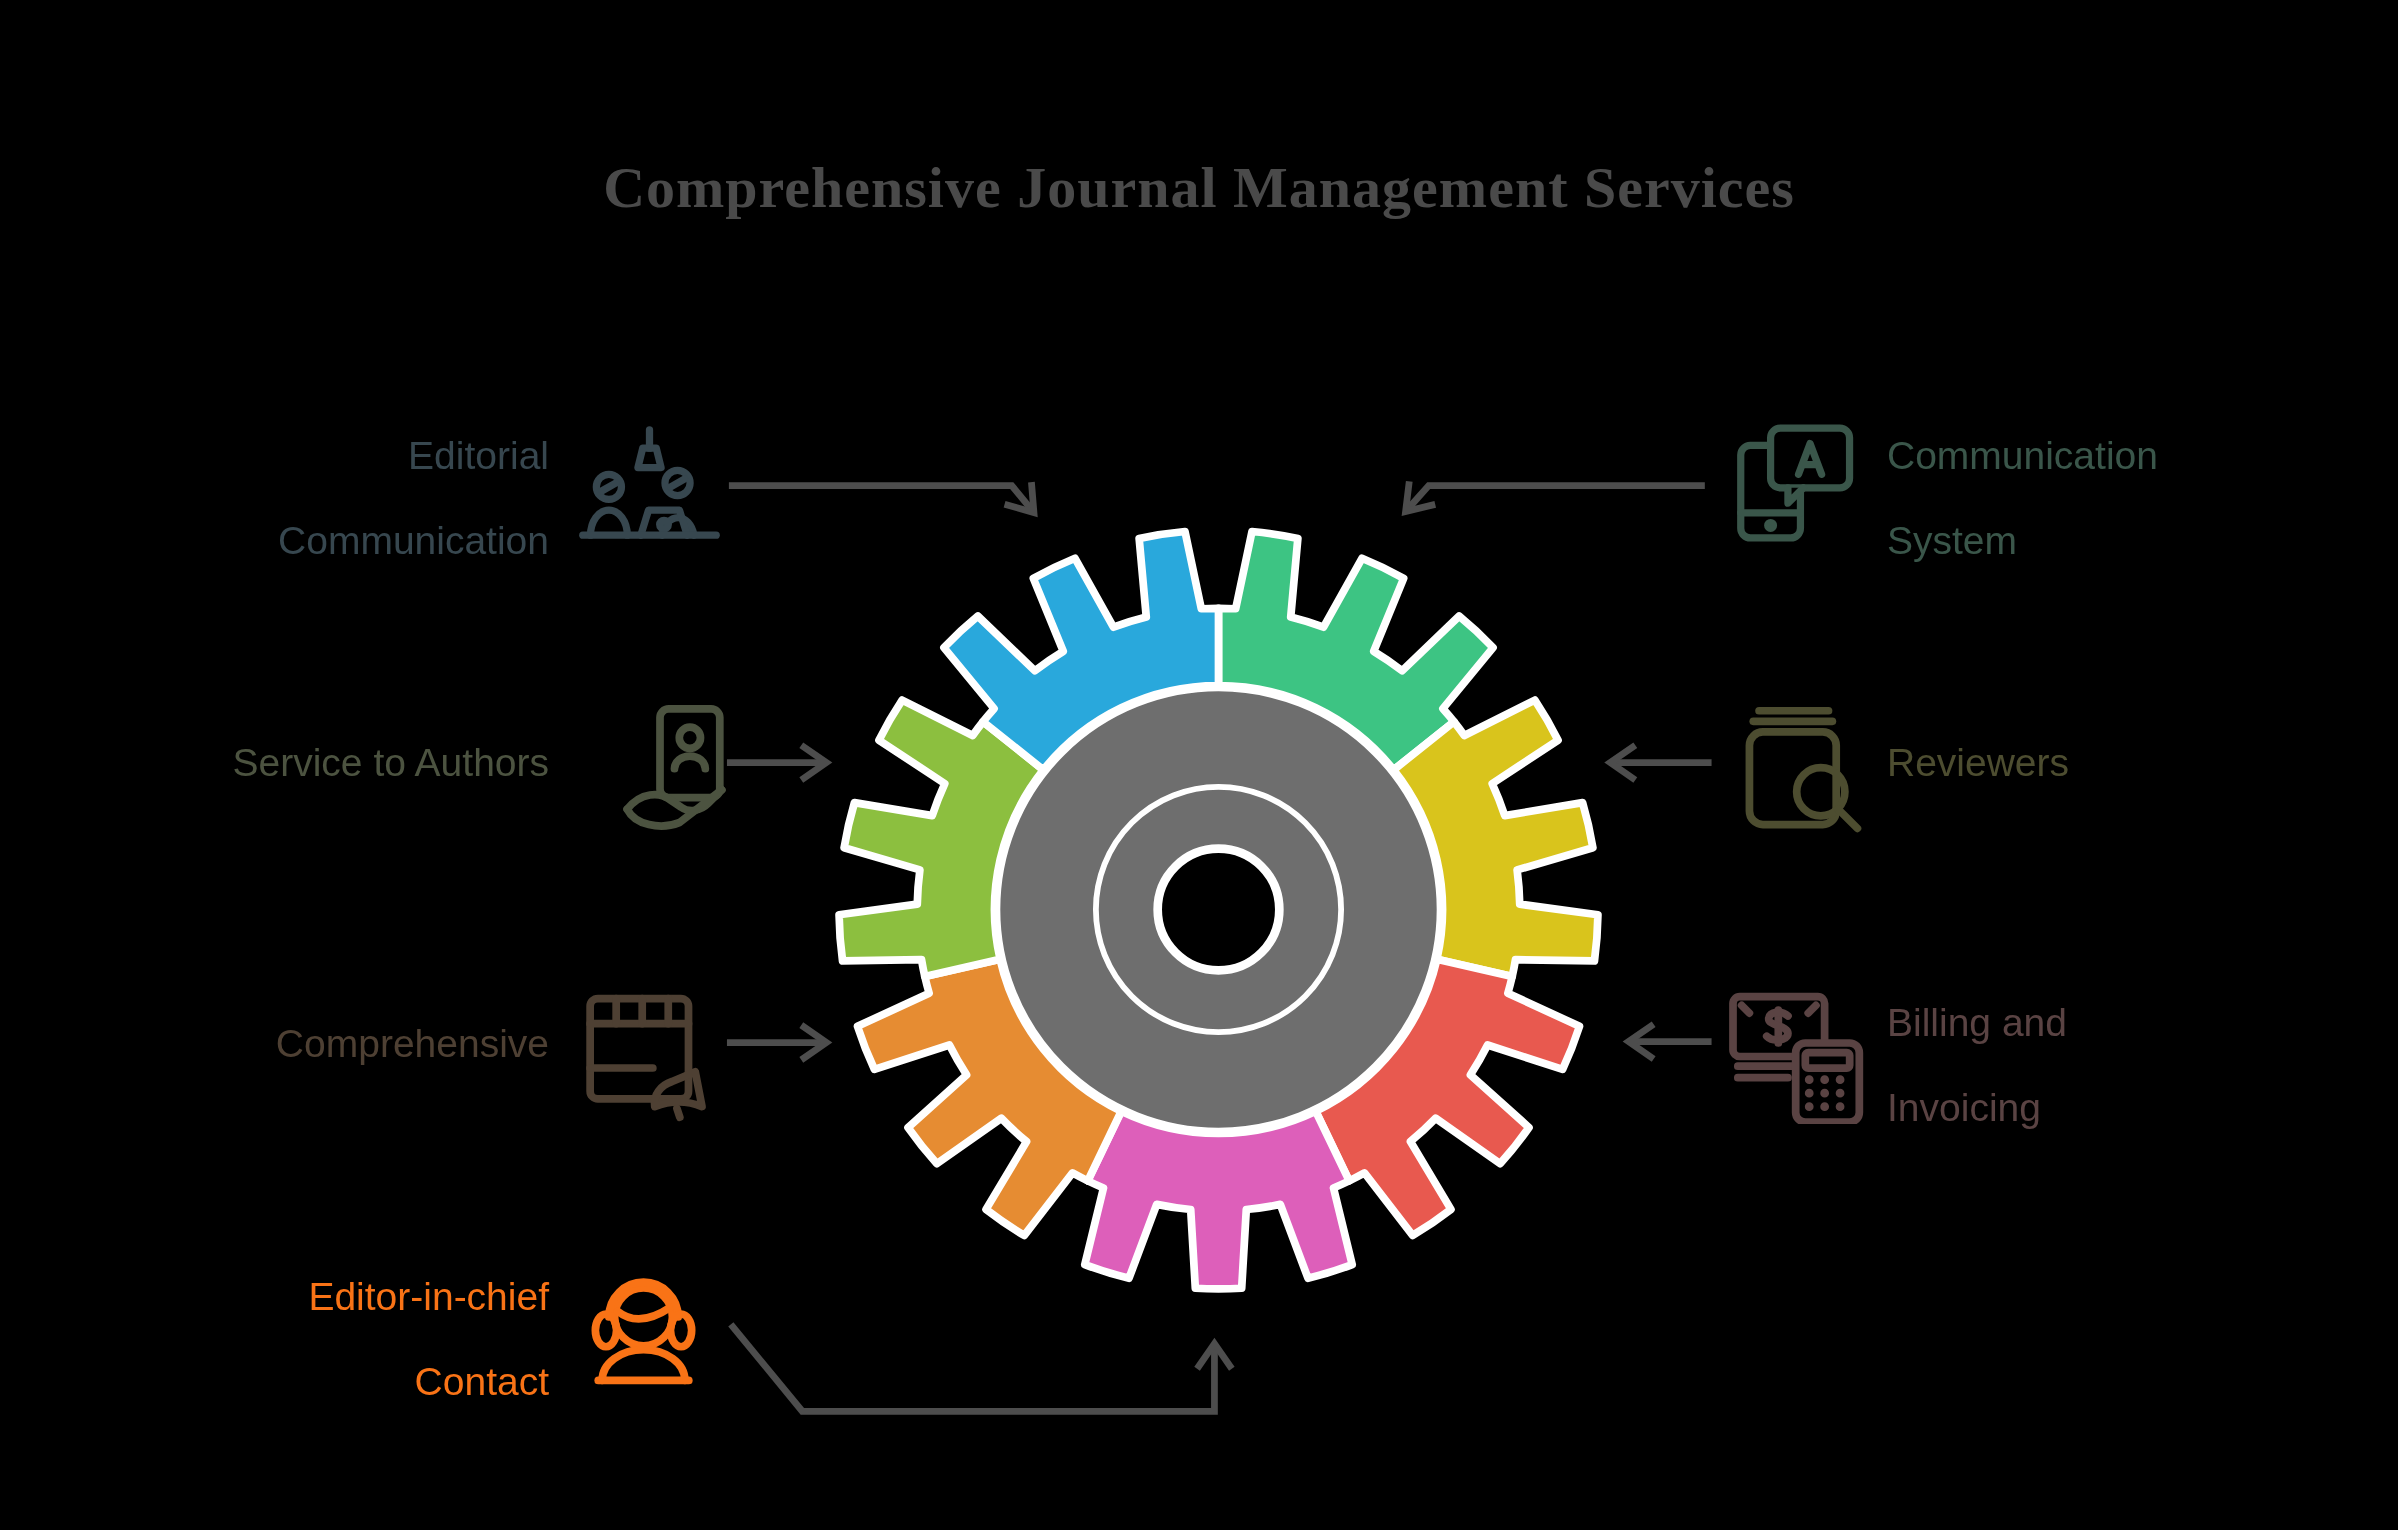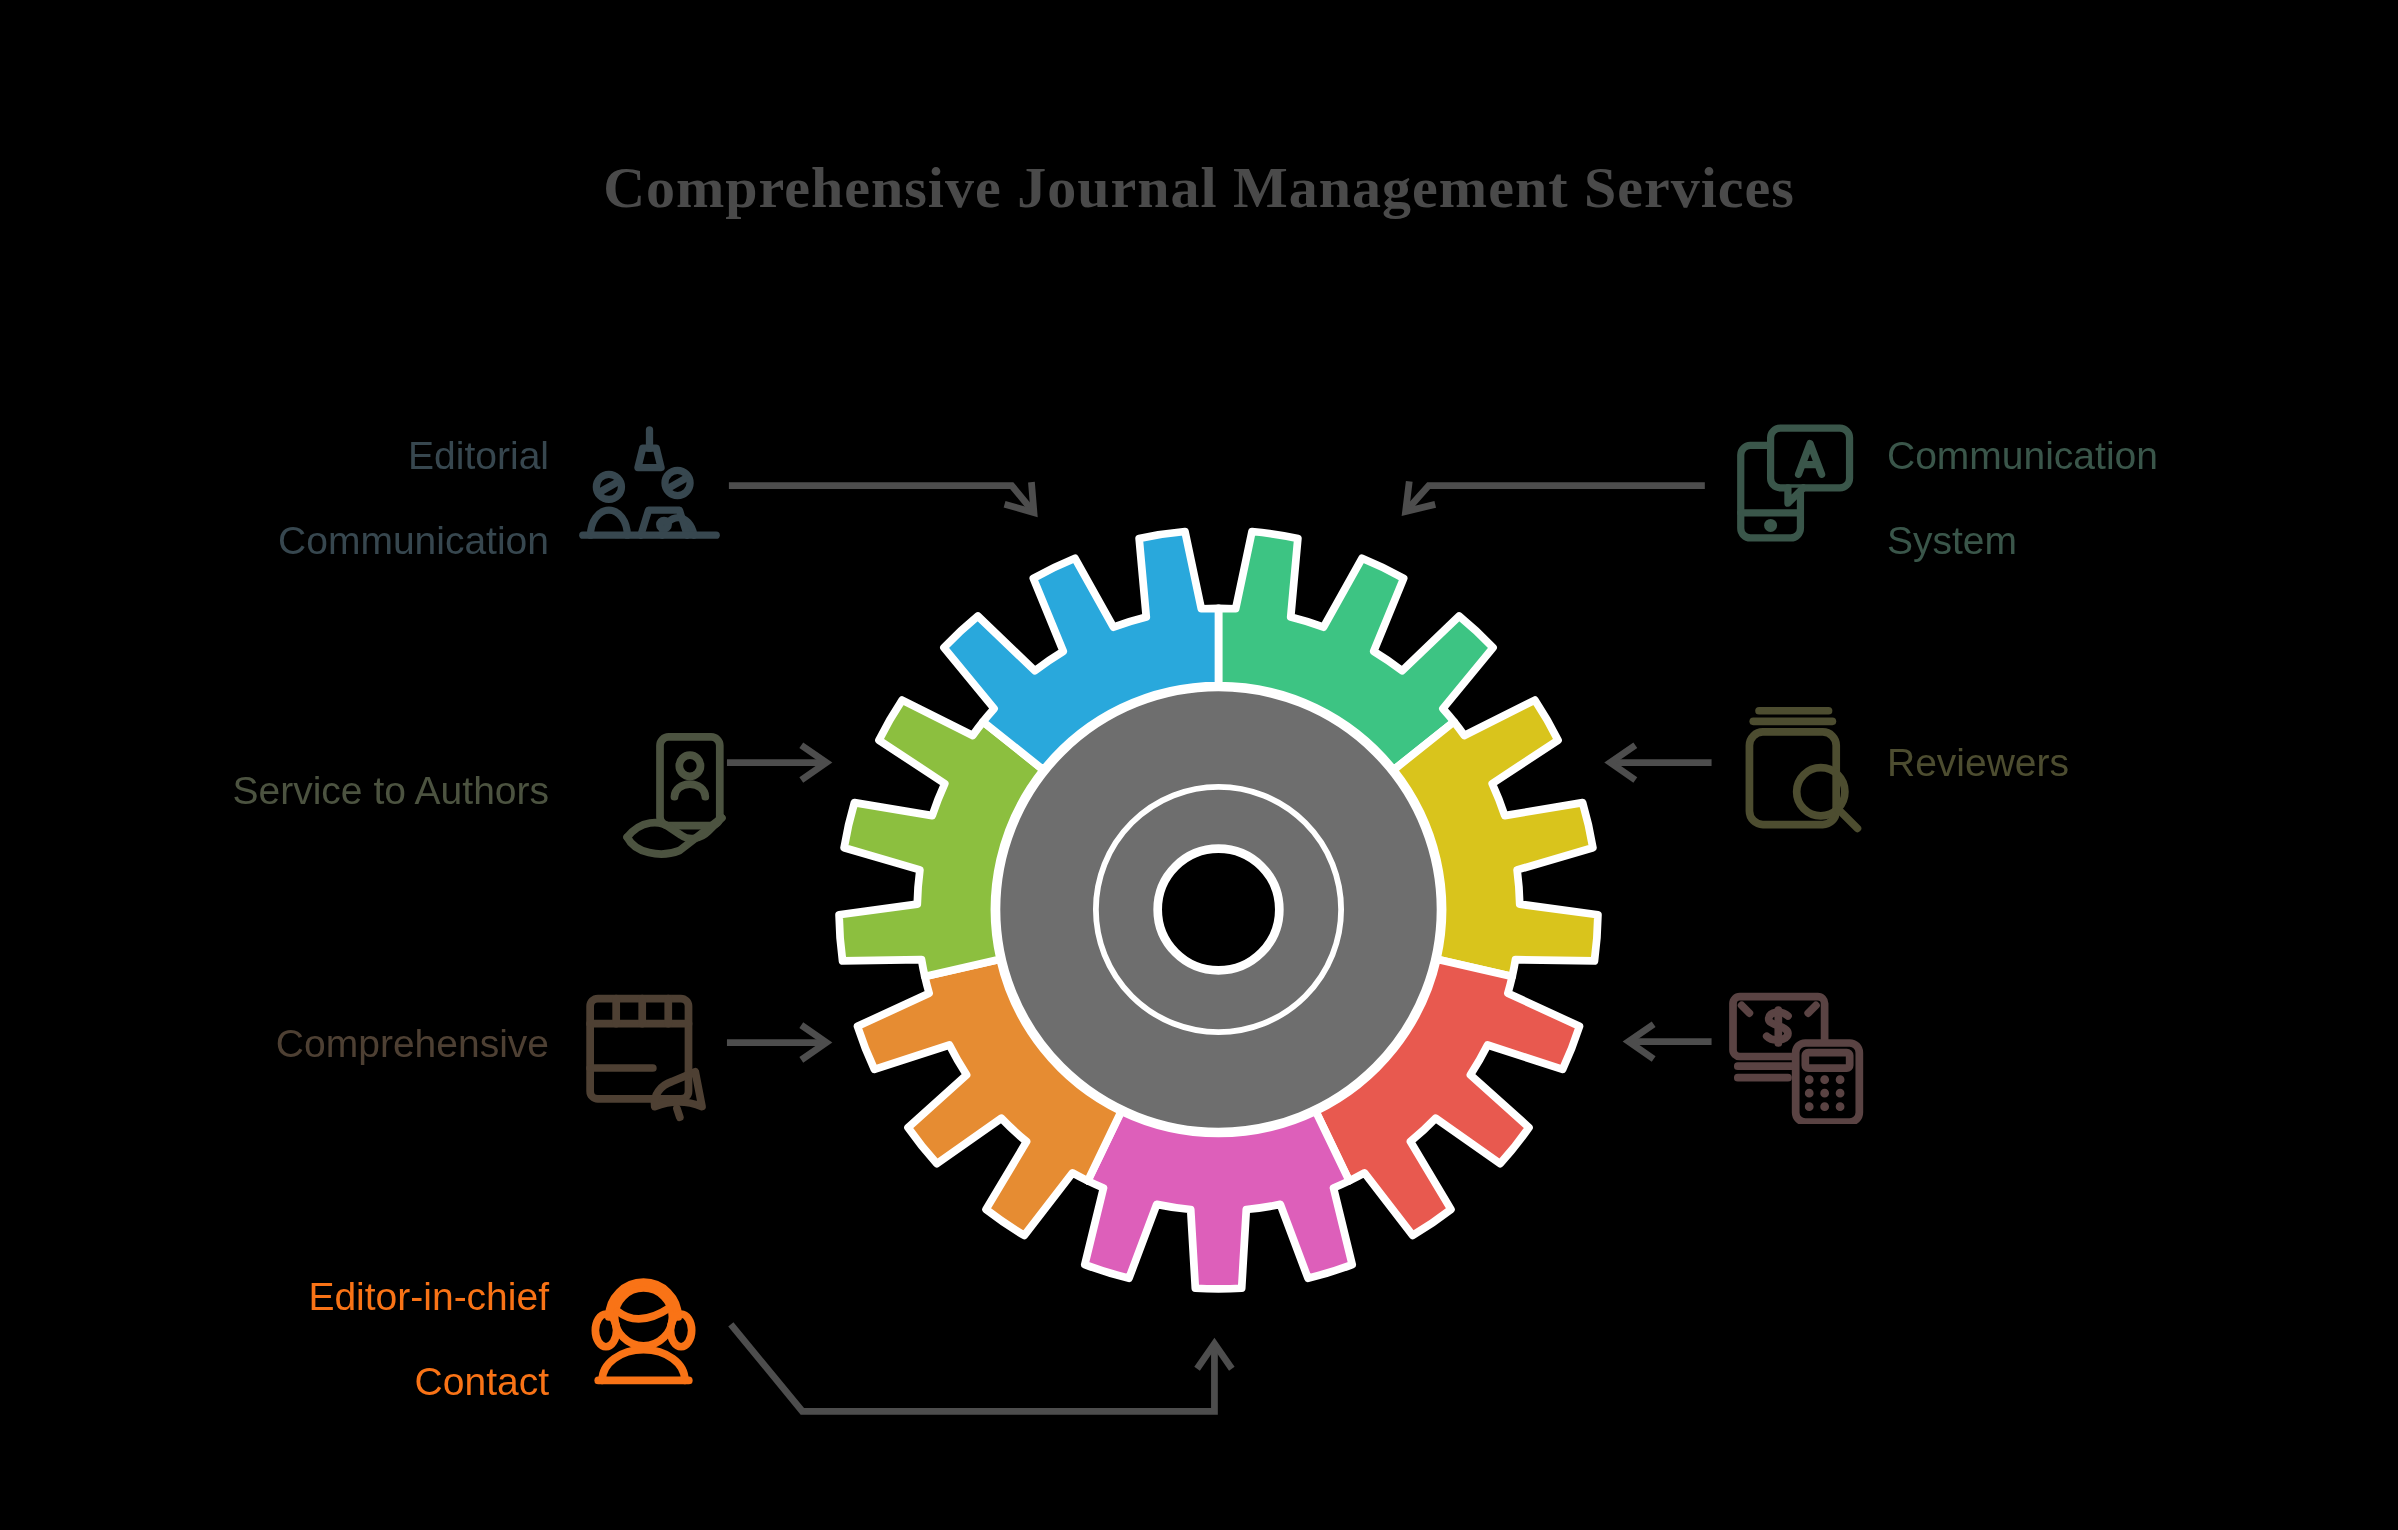--- a/index.html
+++ b/index.html
@@ -65,21 +65,21 @@
       <path d="M14,114 a19,26 0 0 1 38,0"></path>
       <circle cx="104" cy="60" r="13"></circle>
         <path d="M97,64 L111,56"></path>
       <path d="M88,114 a17,24 0 0 1 33,0"></path>
       <path d="M66,114 L74,88 H106 L114,114"></path>
         <circle cx="90" cy="103" r="4.5"></circle>
       <path d="M6,114 H144"></path>
     </svg>
   </div>
 
-  <div class="service" style="color: rgb(76, 83, 64); margin-top: 28px;">
+  <div class="service" style="color: rgb(76, 83, 64);">
     <div class="lbl left" style="top:720px">
       <div>Service to Authors</div>
     </div>
     <svg class="ic" style="left:606px;top:705px;width:135px;height:137px" viewBox="0 0 140 142" stroke="currentColor" fill="none" stroke-width="8" stroke-linecap="round" stroke-linejoin="round">
       <rect x="56" y="4" width="62" height="92" rx="9"></rect>
       <circle cx="87" cy="34" r="11"></circle>
         <path d="M71,66 a16,13 0 0 1 32,0"></path>
       <path d="M22,108 C36,90 56,90 66,98 L78,106 C86,112 98,110 106,102 L120,88"></path>
       <path d="M22,108 C30,124 56,130 76,122 L120,88"></path>
     </svg>
@@ -137,20 +137,24 @@
     <svg class="ic" style="left:1734px;top:703px;width:135px;height:137px" viewBox="0 0 140 142" stroke="currentColor" fill="none" stroke-width="8" stroke-linecap="round" stroke-linejoin="round">
       <rect x="16" y="30" width="90" height="96" rx="14"></rect>
       <path d="M26,8 H98"></path>
         <path d="M20,19 H102"></path>
       <circle cx="90" cy="92" r="25"></circle>
       <path d="M108,110 L128,130"></path>
     </svg>
   </div>
 
   <div class="service" style="color: rgb(90, 67, 67);">
+    <div class="lbl right" style="top:980px">
+      <div>Billing and</div>
+      <div>Invoicing</div>
+    </div>
     <svg class="ic" style="left:1728px;top:989px;width:145px;height:135px" viewBox="0 0 150 140" stroke="currentColor" fill="none" stroke-width="8" stroke-linecap="round" stroke-linejoin="round">
       <rect x="5" y="8" width="95" height="62" rx="7"></rect>
       <path d="M52,22 V56"></path>
       <path d="M62,28 C56,22 42,23 42,31 C42,38 62,38 62,46 C62,54 46,55 40,49"></path>
       <path d="M14,17 L22,25 M91,17 L83,25"></path>
       <path d="M10,80 H68 M10,92 H62"></path>
       <rect x="70" y="56" width="66" height="82" rx="10" fill="#000"></rect>
       <rect x="80" y="66" width="46" height="16" rx="3"></rect>
       <path d="M84,94 h0.1 M100,94 h0.1 M116,94 h0.1 M84,108 h0.1 M100,108 h0.1 M116,108 h0.1 M84,122 h0.1 M100,122 h0.1 M116,122 h0.1" stroke-width="9"></path>
     </svg>

